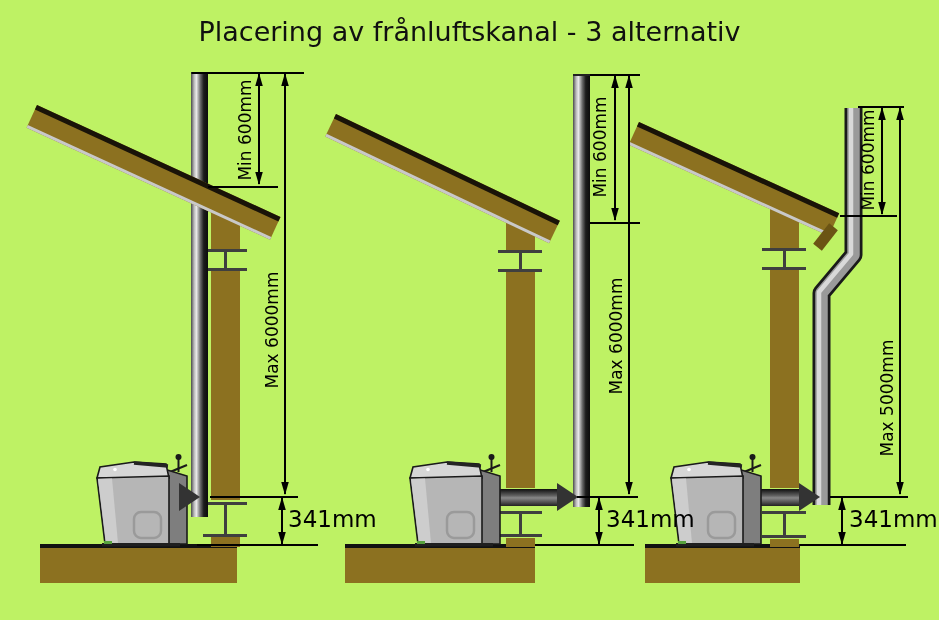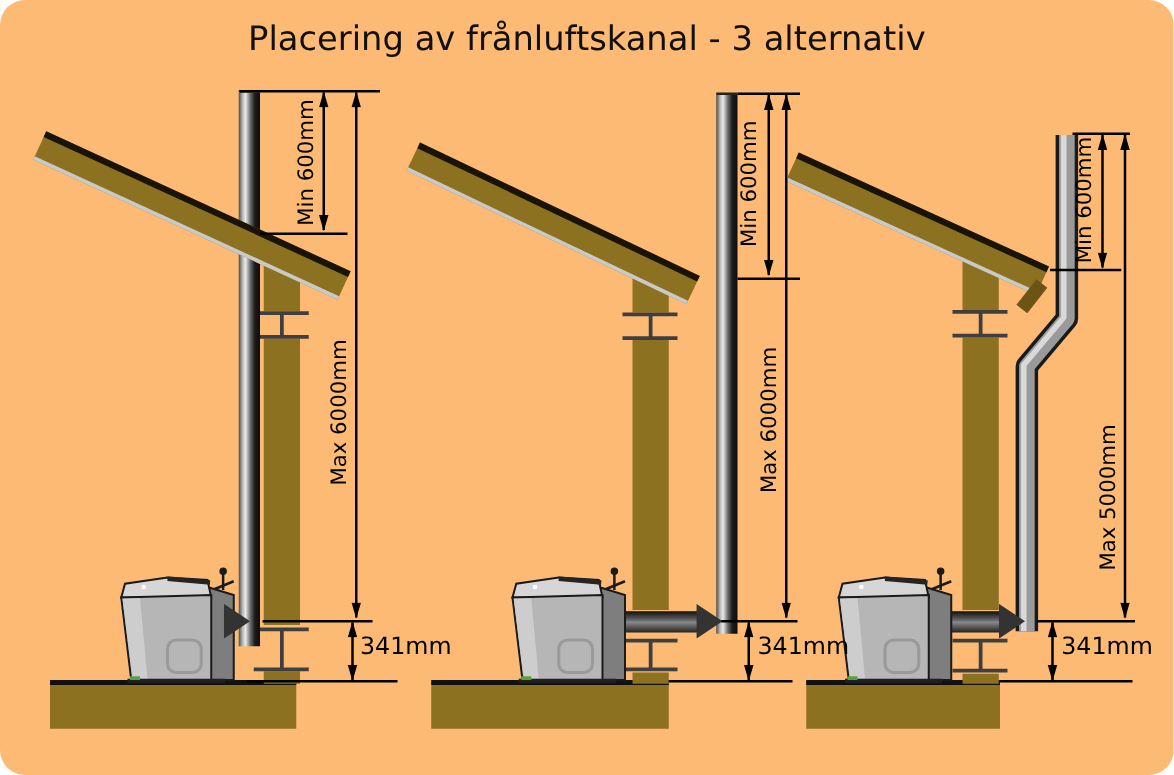--- a/index.html
+++ b/index.html
@@ -1,17 +1,17 @@
 <!DOCTYPE html>
 <html><head>
 <meta charset="utf-8">
 <style>
   html,body{margin:0;padding:0;background:#fff;}
-  .stage{position:relative;width:939px;height:620px;background:#fdba74;overflow:hidden;
-         font-family:"DejaVu Sans","Liberation Sans",sans-serif;color:#000;border-radius:20px;}
+  .stage{position:relative;width:939px;height:620px;background:#bef264;overflow:hidden;
+         font-family:"DejaVu Sans","Liberation Sans",sans-serif;color:#000;}
   .title{position:absolute;left:0;right:0;top:16px;text-align:center;font-size:27px;color:#101010;}
   
   .roof{position:absolute;box-sizing:border-box;height:25px;background:#8c7120;
         border-top:5px solid #191308;border-bottom:3px solid #c9c9c9;
         transform-origin:0 0;z-index:30;}
   .rooftip{position:absolute;width:11px;height:26px;background:#6b5414;transform:rotate(38deg);z-index:31;}
   .wall{position:absolute;width:29px;background:#8c7120;z-index:10;}
   .floor{position:absolute;box-sizing:border-box;height:39px;background:#8c7120;border-top:4px solid #111;z-index:6;}
   
   .joint{position:absolute;width:44px;z-index:12;}
@@ -27,21 +27,21 @@
         clip-path:polygon(0 0,100% 50%,0 100%);}
   .duct3{position:absolute;z-index:20;}
   
   .dimh{position:absolute;height:2px;background:#000;z-index:50;}
   .dimv{position:absolute;width:2px;background:#000;z-index:50;}
   .ah{position:absolute;left:50%;transform:translateX(-50%);width:9px;height:13px;background:#000;}
   .ah.up{top:-1px;clip-path:polygon(50% 0,92% 100%,8% 100%);}
   .ah.down{bottom:-1px;clip-path:polygon(8% 0,92% 0,50% 100%);}
   .vlabel{position:absolute;white-space:nowrap;font-size:17px;z-index:50;
           transform:translate(-50%,-50%) rotate(-90deg);}
-  .hlabel{position:absolute;white-space:nowrap;font-size:19px;z-index:50;}
+  .hlabel{position:absolute;white-space:nowrap;font-size:23px;z-index:50;}
   .toilet{position:absolute;width:100px;height:98px;z-index:40;}
 </style>
 </head>
 <body>
 
 <div class="stage">
 
   <div class="title">Placering av frånluftskanal - 3 alternativ</div>
 
   <div>

